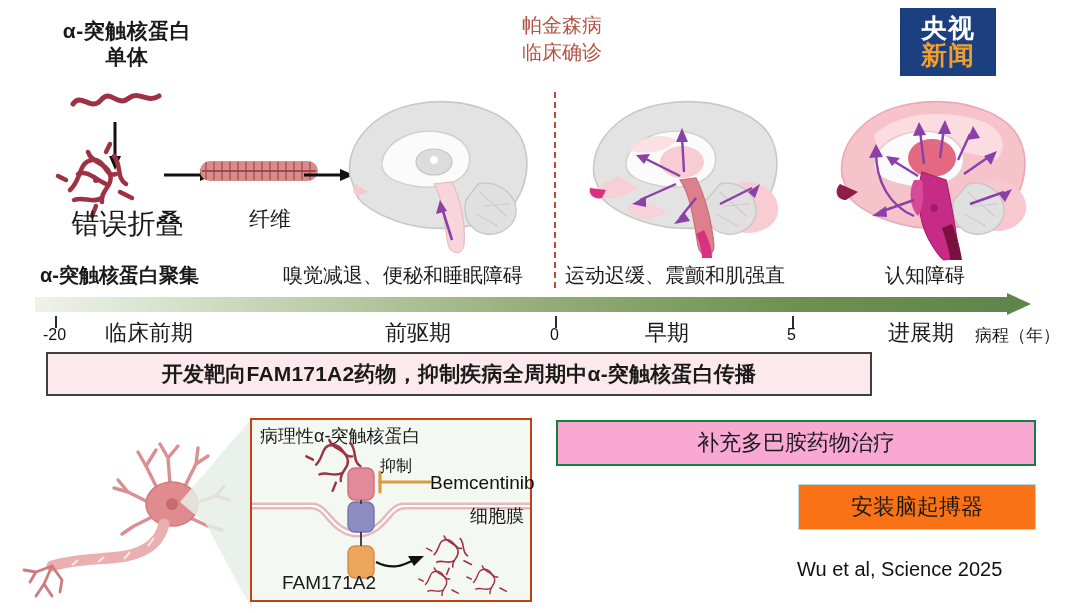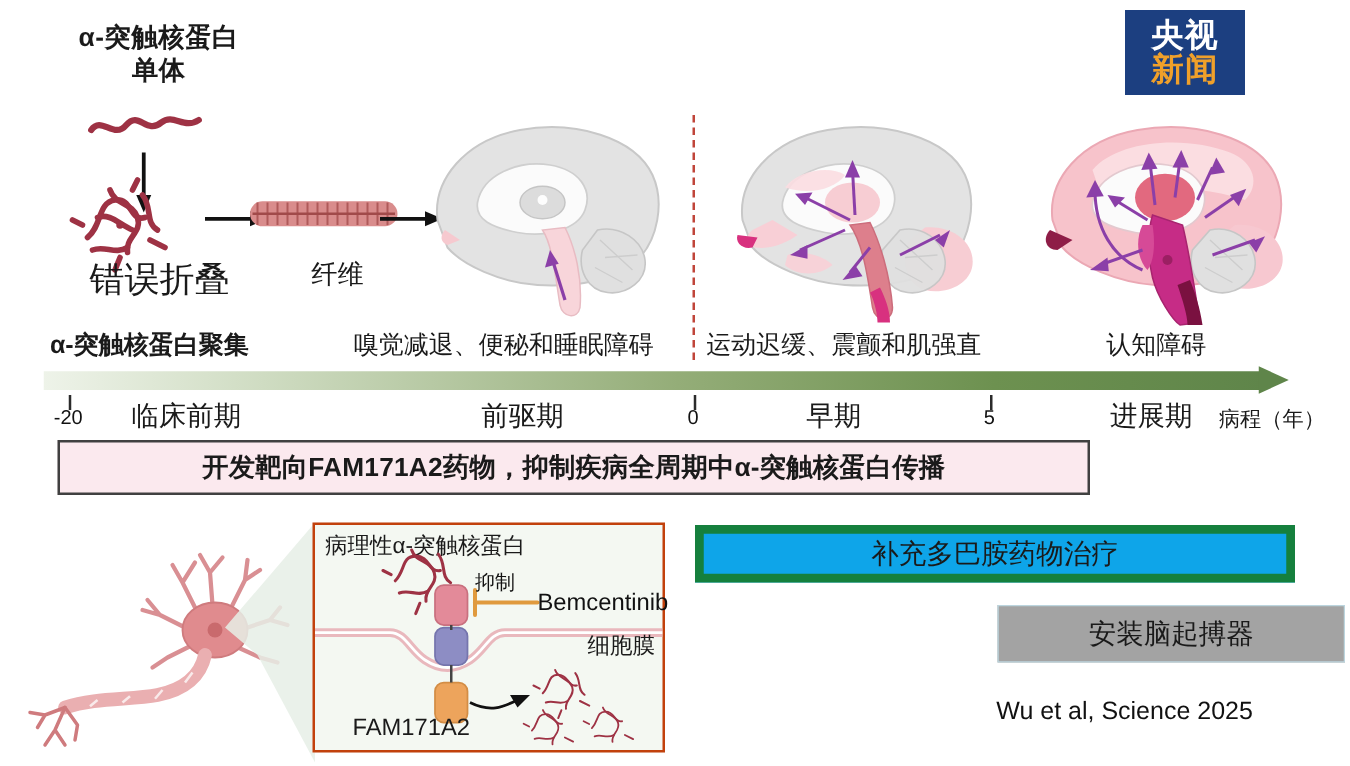--- a/index.html
+++ b/index.html
@@ -96,22 +96,22 @@
   .fam-lbl{position:absolute;left:30px;bottom:6px;font-size:19px;}
   .inhib-lbl{position:absolute;left:128px;top:36px;font-size:16px;color:#111;}
   .bem-lbl{position:absolute;left:178px;top:52px;font-size:19px;color:#111;white-space:nowrap;}
 
   
   .tbox{
     position:absolute;box-sizing:border-box;
     display:flex;align-items:center;justify-content:center;
     font-size:22px;
   }
-  .tbox1{left:556px;top:420px;width:480px;height:46px;background:#0ea5e9;border:7px solid #15803d;}
-  .tbox2{left:798px;top:484px;width:278px;height:46px;background:#a3a3a3;border:1px solid #bcd5de;}
+  .tbox1{left:556px;top:420px;width:480px;height:46px;background:#f9a8d4;border:2px solid #15803d;}
+  .tbox2{left:798px;top:484px;width:238px;height:46px;background:#f97316;border:1px solid #bcd5de;}
 
   
   .cite{left:797px;top:558px;font-size:20px;color:#111;}
 </style>
 </head>
 <body>
 
 <div class="stage">
 
   <div class="abs mono-title">
@@ -168,20 +168,24 @@
     </g>
     <line x1="6" y1="19" x2="120" y2="19" stroke="#a14a4a" stroke-width="2"></line>
   </svg>
   <div class="abs cap-fib">纤维</div>
 
   <svg class="abs" style="left:300px;top:160px;" width="60" height="30">
     <line x1="4" y1="15" x2="42" y2="15" stroke="#111" stroke-width="3"></line>
     <polygon points="54,15 40,9 40,21" fill="#111"></polygon>
   </svg>
 
+  <div class="abs diag">
+    <div>帕金森病</div>
+    <div>临床确诊</div>
+  </div>
   <div class="abs dashline"></div>
 
   <div class="abs logo">
     <div class="row1">央视</div>
     <div class="row2">新闻</div>
   </div>
 
   <svg class="abs" style="left:330px;top:88px;" width="215" height="175" viewBox="0 0 215 175">
     <g>
       <path d="M20 88 C16 56, 42 24, 86 16 C130 8, 178 22, 192 52 C202 74, 196 104, 180 120

